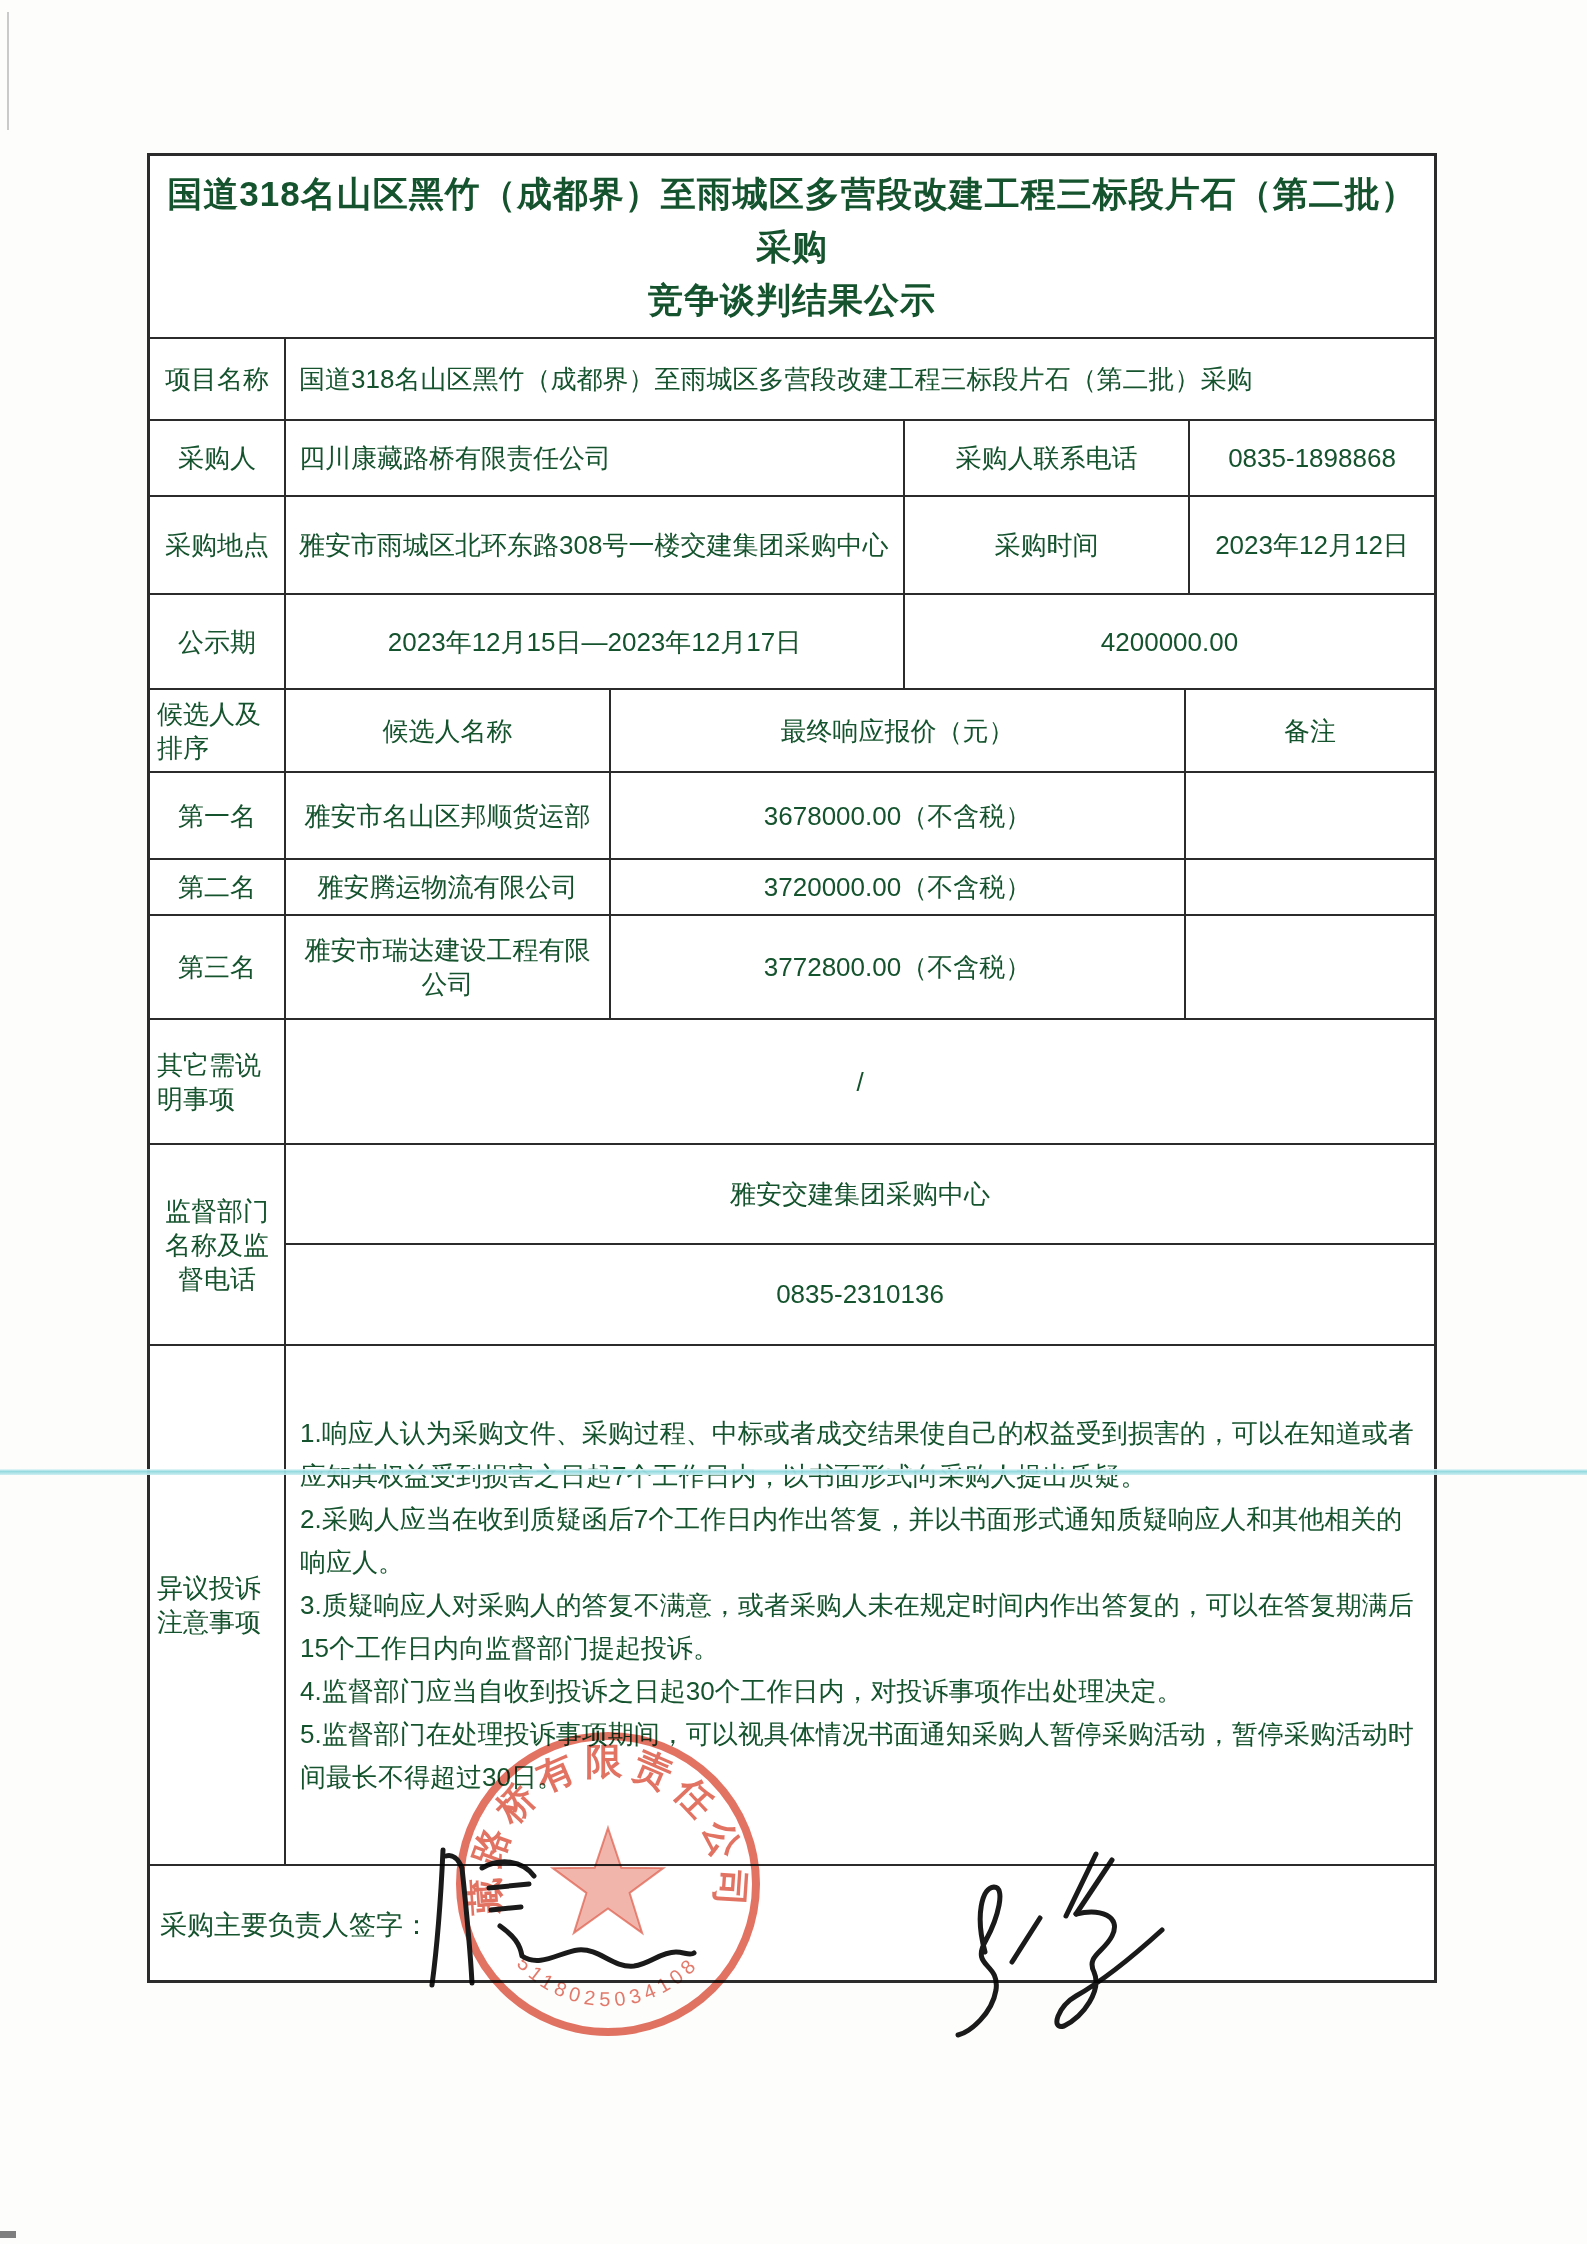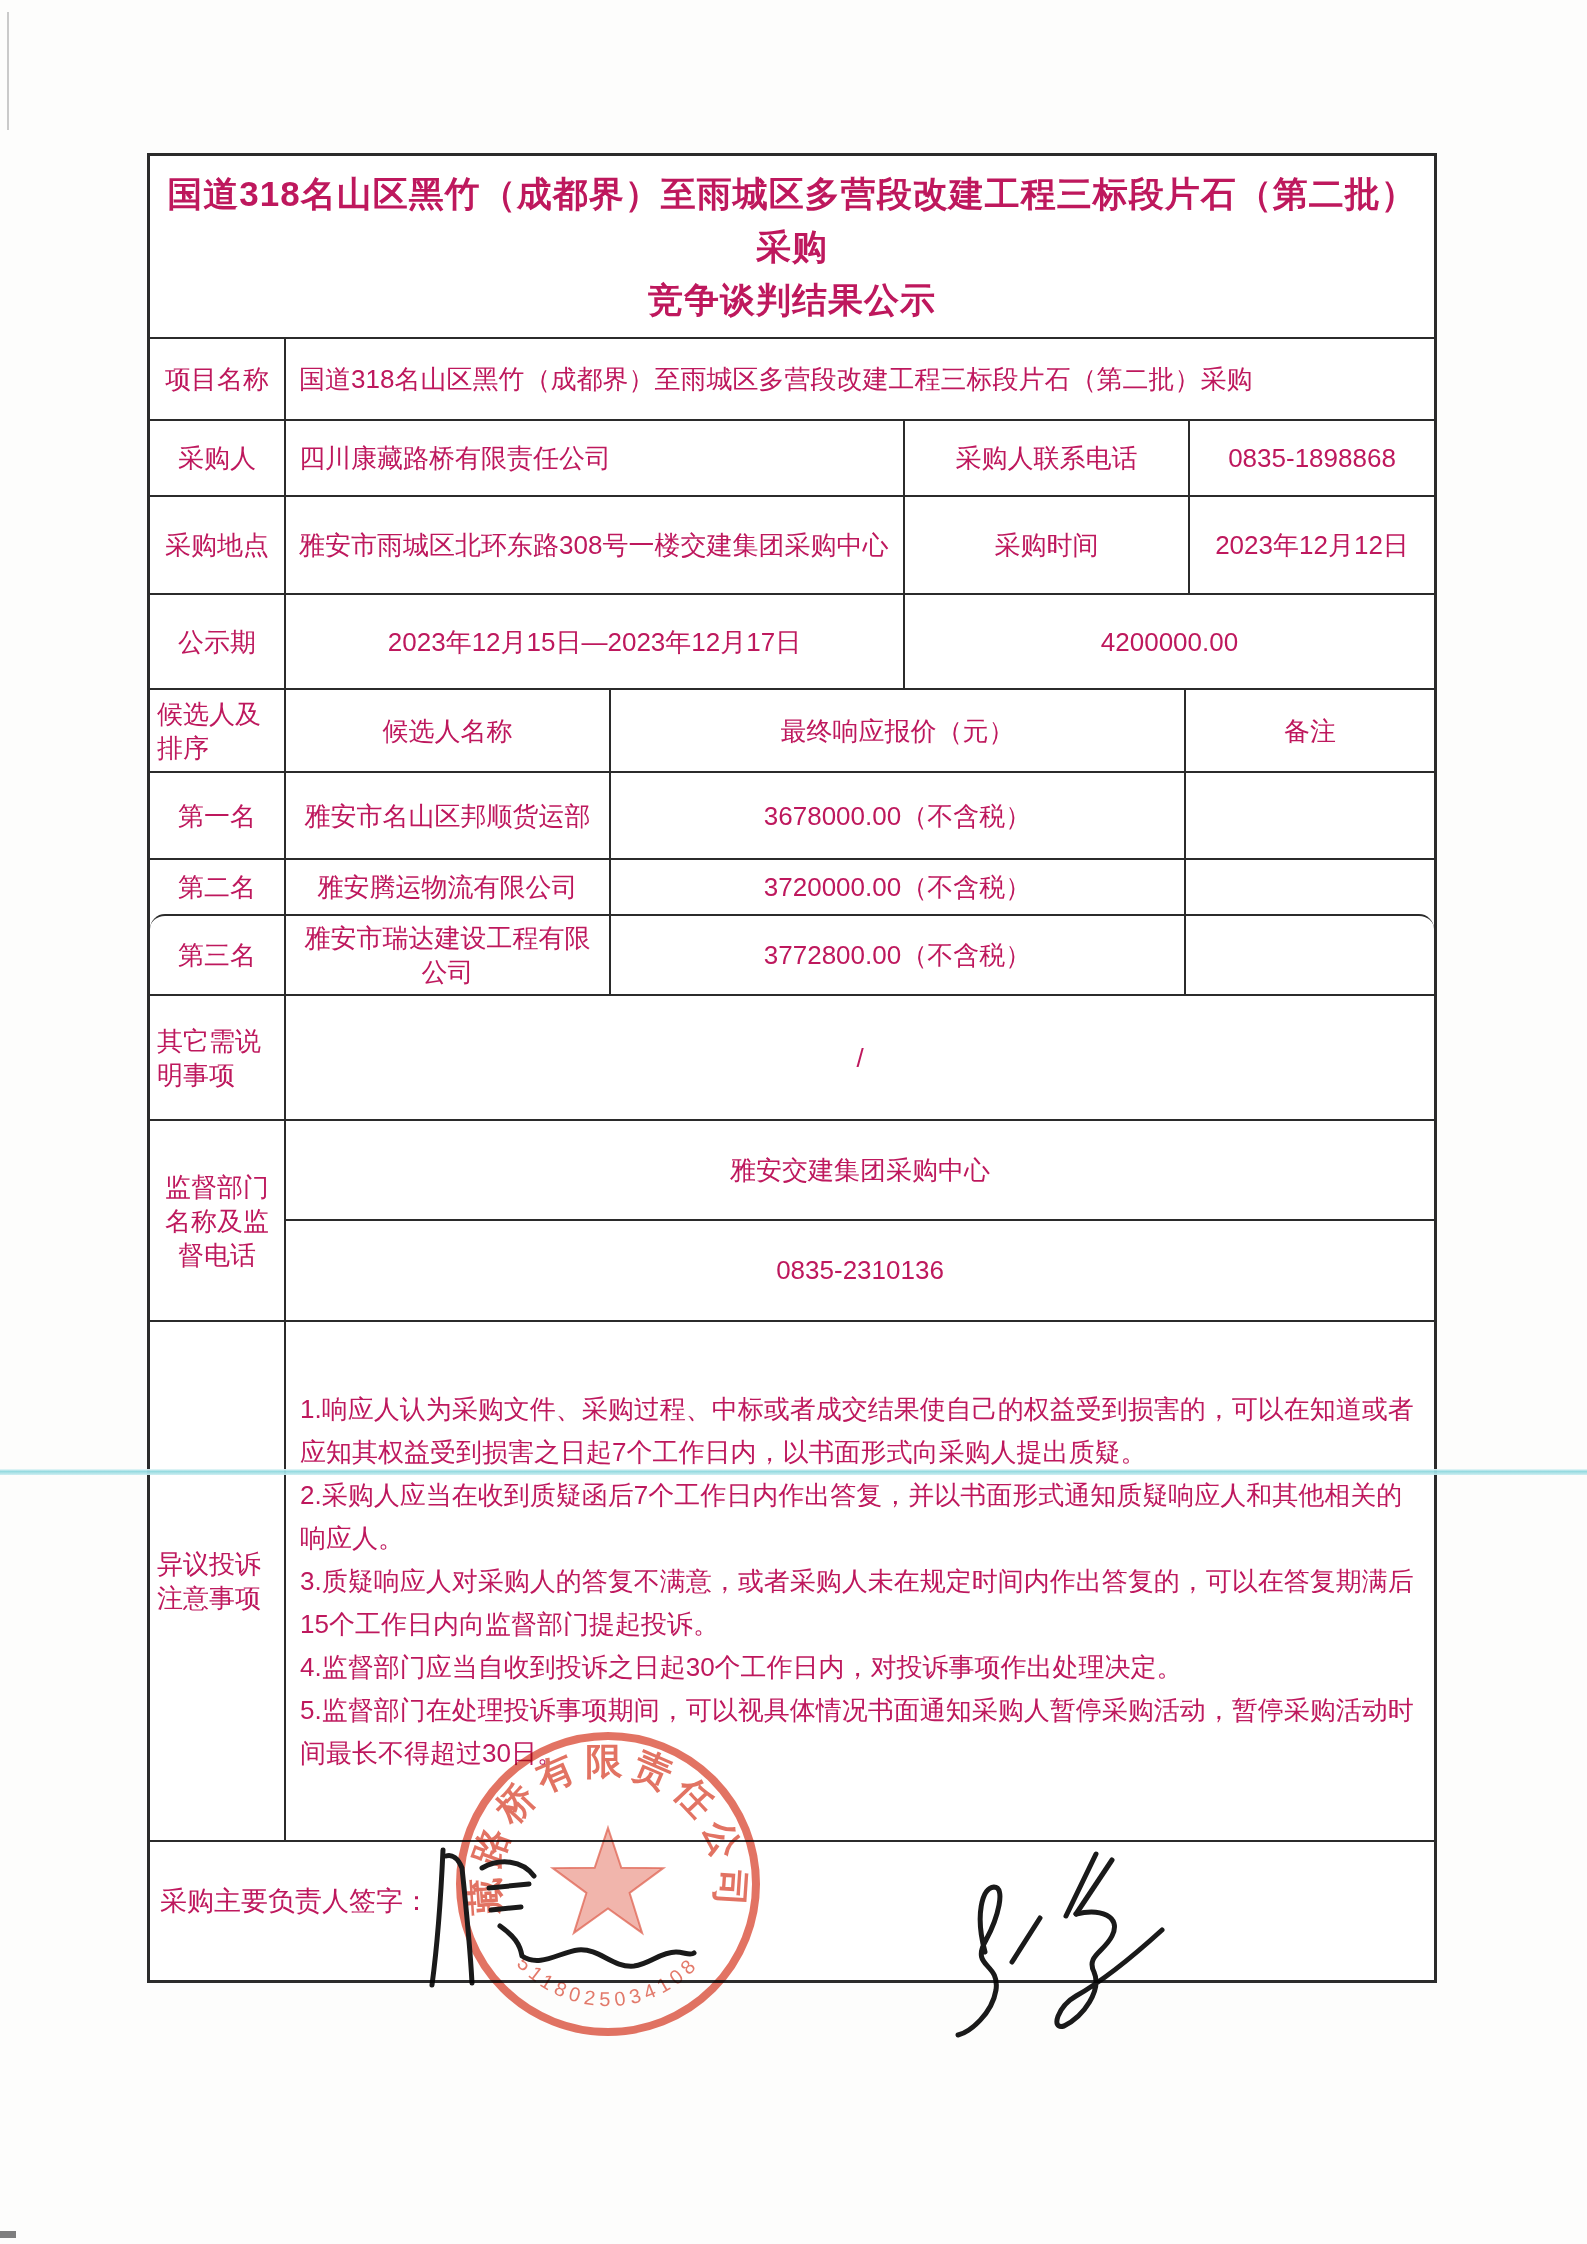--- a/index.html
+++ b/index.html
@@ -1,21 +1,21 @@
 <!DOCTYPE html>
 <html><head>
 <meta charset="utf-8">
 <style>
   html,body{margin:0;padding:0;background:#e8e8e8;}
   .page{
     position:relative;
     width:1587px;height:2244px;
     background:#fdfdfc;
     font-family:"Liberation Sans","DejaVu Sans",sans-serif;
-    color:#be185d;
+    color:#14532d;
     overflow:hidden;
   }
   
   .tbl{
     position:absolute;left:147px;top:153px;
     width:1290px;height:1830px;
     border:3px solid #2b2b2b;
     box-sizing:border-box;
     display:flex;flex-direction:column;
     background:#fff;
@@ -37,21 +37,21 @@
   .lab.tleft{justify-content:flex-start;text-align:left;padding-left:7px;}
   
   .h-title{height:181px;}
   .h-project{height:82px;}
   .h-purchaser{height:76px;}
   .h-location{height:98px;}
   .h-publicity{height:95px;}
   .h-chead{height:83px;}
   .h-r1{height:87px;}
   .h-r2{height:56px;justify-content:space-between;}
-  .h-r3{height:80px;border-radius:15px;}
+  .h-r3{height:104px;}
   .h-other{height:125px;}
   .h-sup{height:201px;}
   .h-objection{height:520px;}
   .h-sign{height:120px;font-family:Liberation Serif, serif;}
   
   .c-title{
     flex:1;flex-direction:column;justify-content:center;
     font-weight:bold;font-size:35px;line-height:53px;
     padding:2px 6px;letter-spacing:1px;
   }

